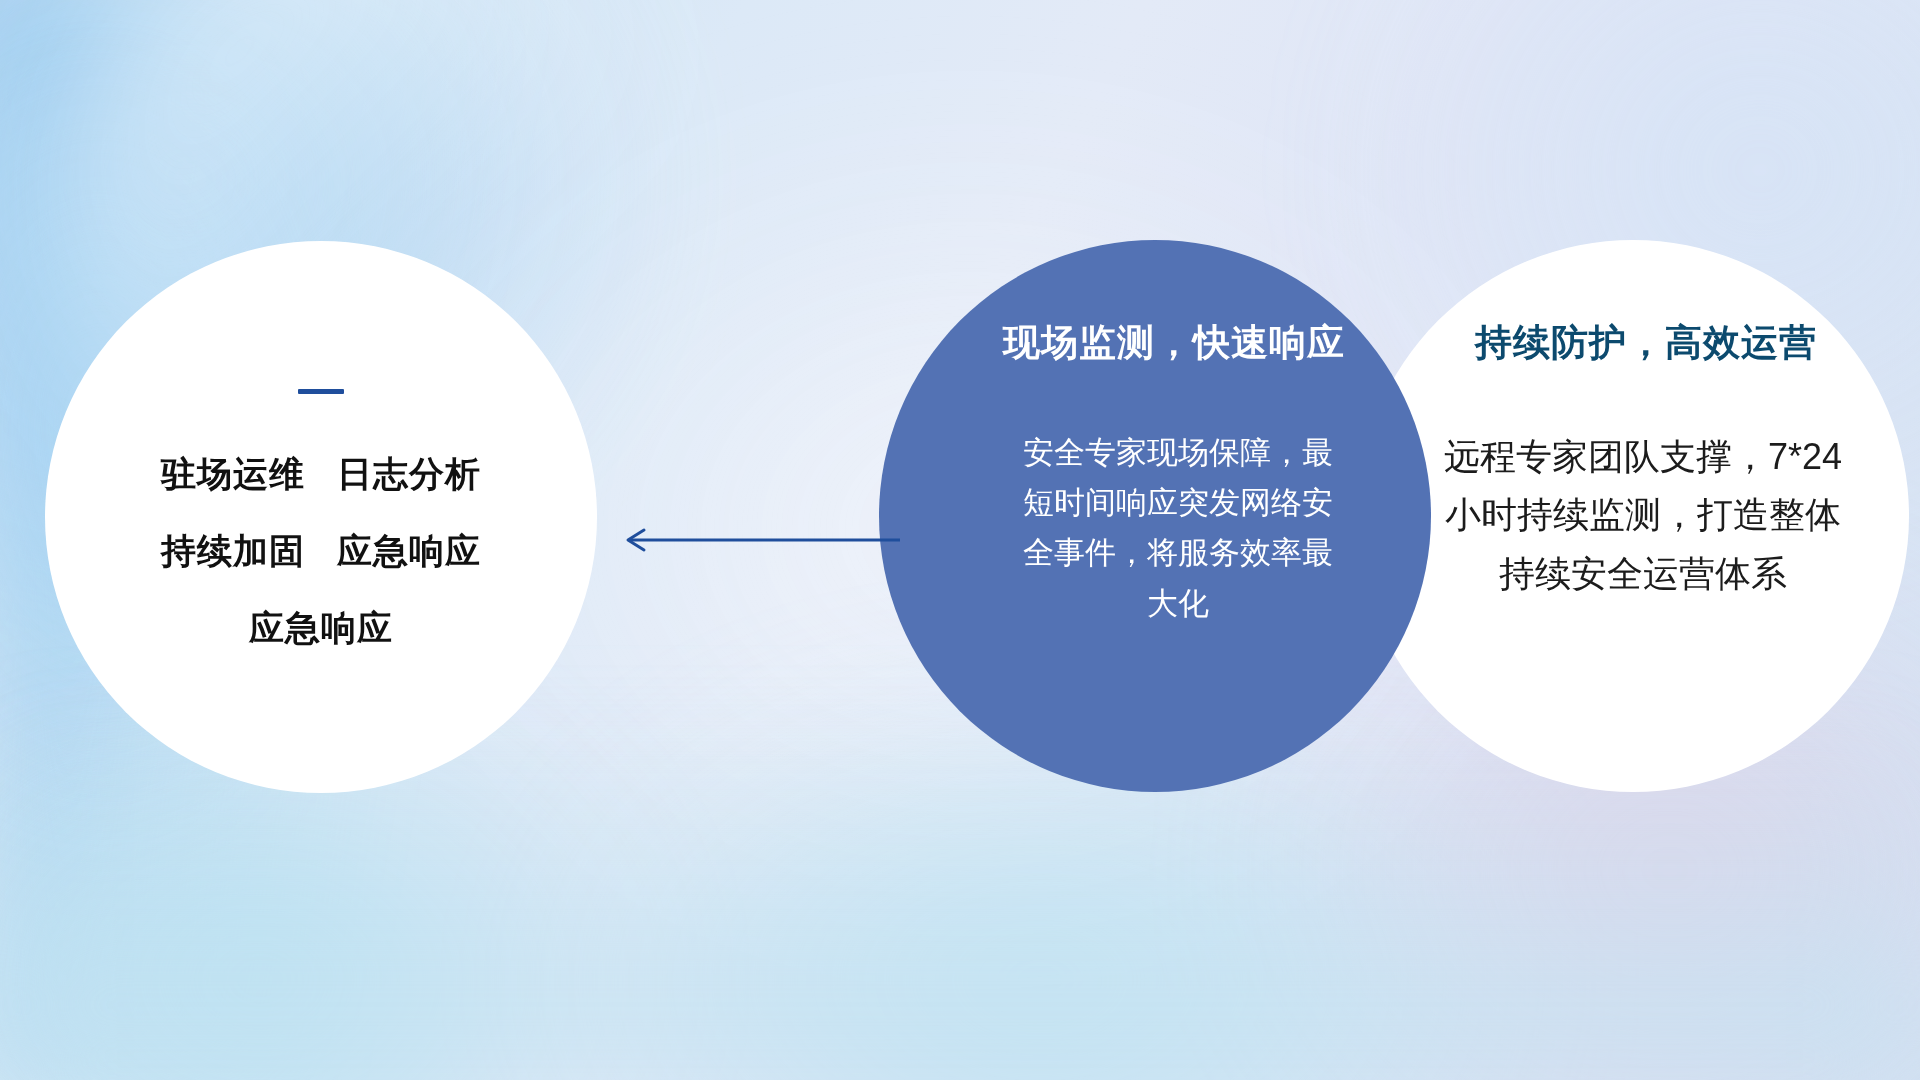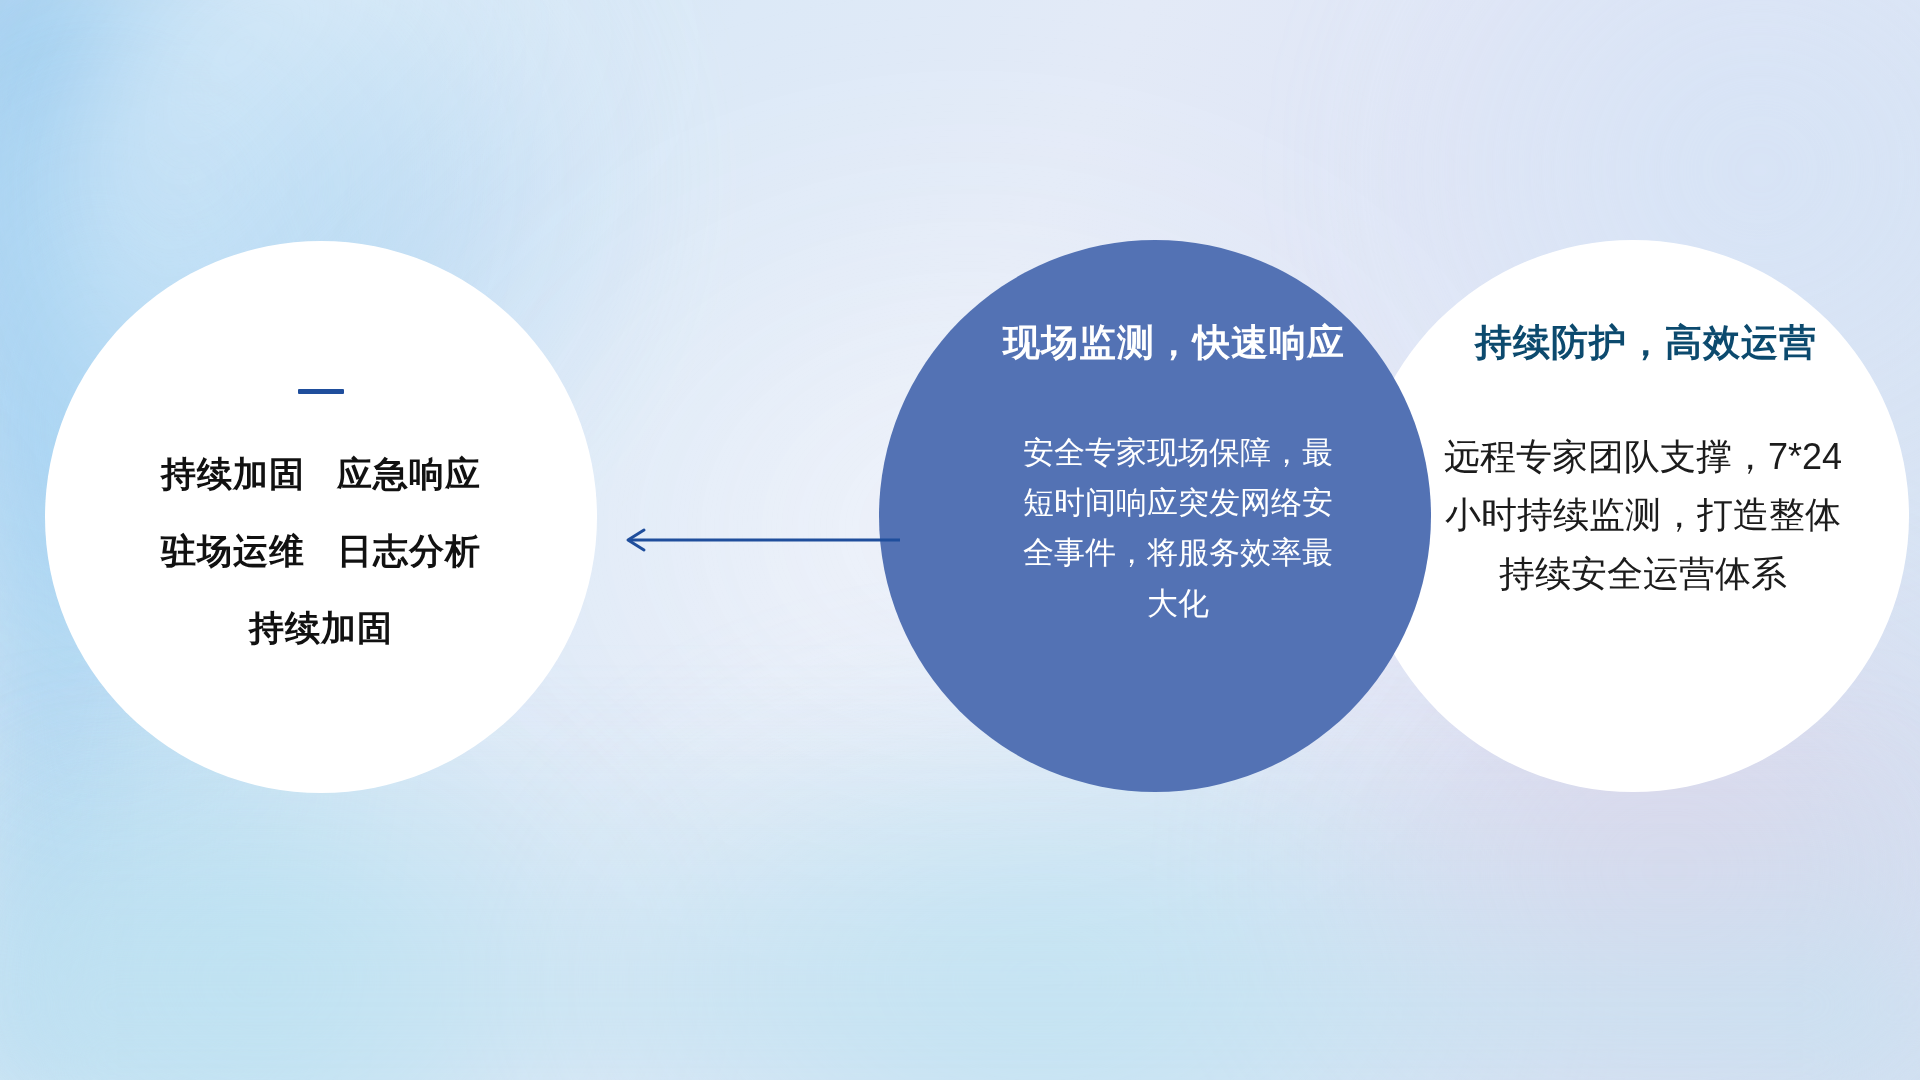--- a/index.html
+++ b/index.html
@@ -228,23 +228,23 @@
   <div class="bg-blob blob-3"></div>
   <div class="bg-blob blob-4"></div>
   <div class="bg-blob blob-5"></div>
   <div class="bg-blob blob-6"></div>
   <div class="bg-blob blob-7"></div>
   <div class="bg-blob blob-8"></div>
   <div class="bg-bottomfade"></div>
 
   <div class="circle" id="circle-left">
     <div class="accent-dash"></div>
+    <div class="kw-line">驻场运维   日志分析</div>
     <div class="kw-line">持续加固   应急响应</div>
-    <div class="kw-line">驻场运维   日志分析</div>
-    <div class="kw-line last">持续加固</div>
+    <div class="kw-line last">应急响应</div>
   </div>
 
   <div id="connector">
     <svg width="290" height="40" viewBox="0 0 290 40">
       <line x1="20" y1="20" x2="290" y2="20" stroke="#1f4e9c" stroke-width="3"></line>
       <polyline points="34,10 18,20 34,30" fill="none" stroke="#1f4e9c" stroke-width="3" stroke-linecap="round" stroke-linejoin="round"></polyline>
     </svg>
   </div>
 
   <div class="circle" id="circle-right">

